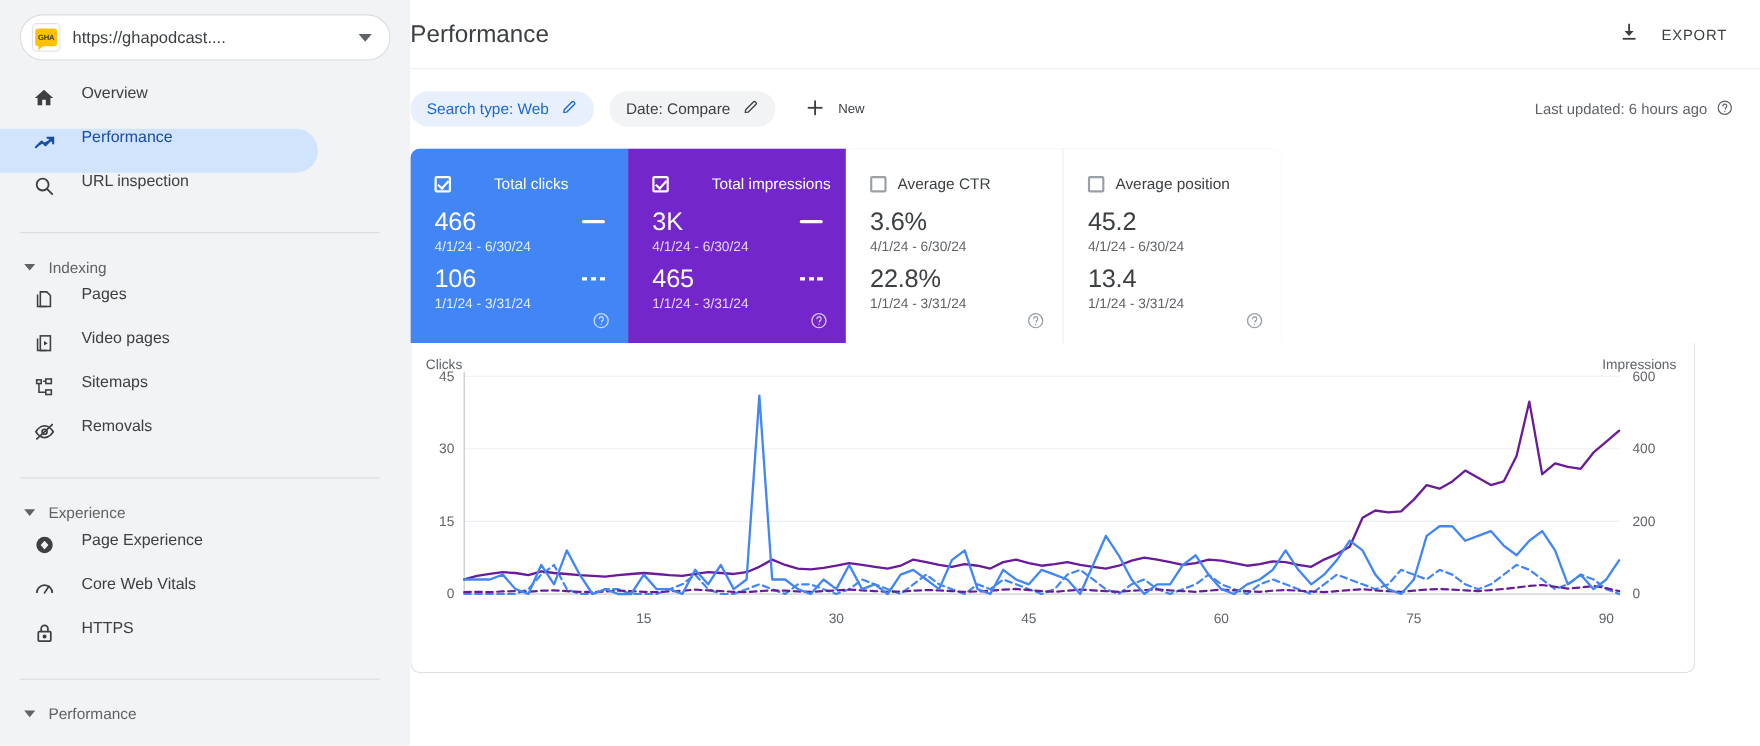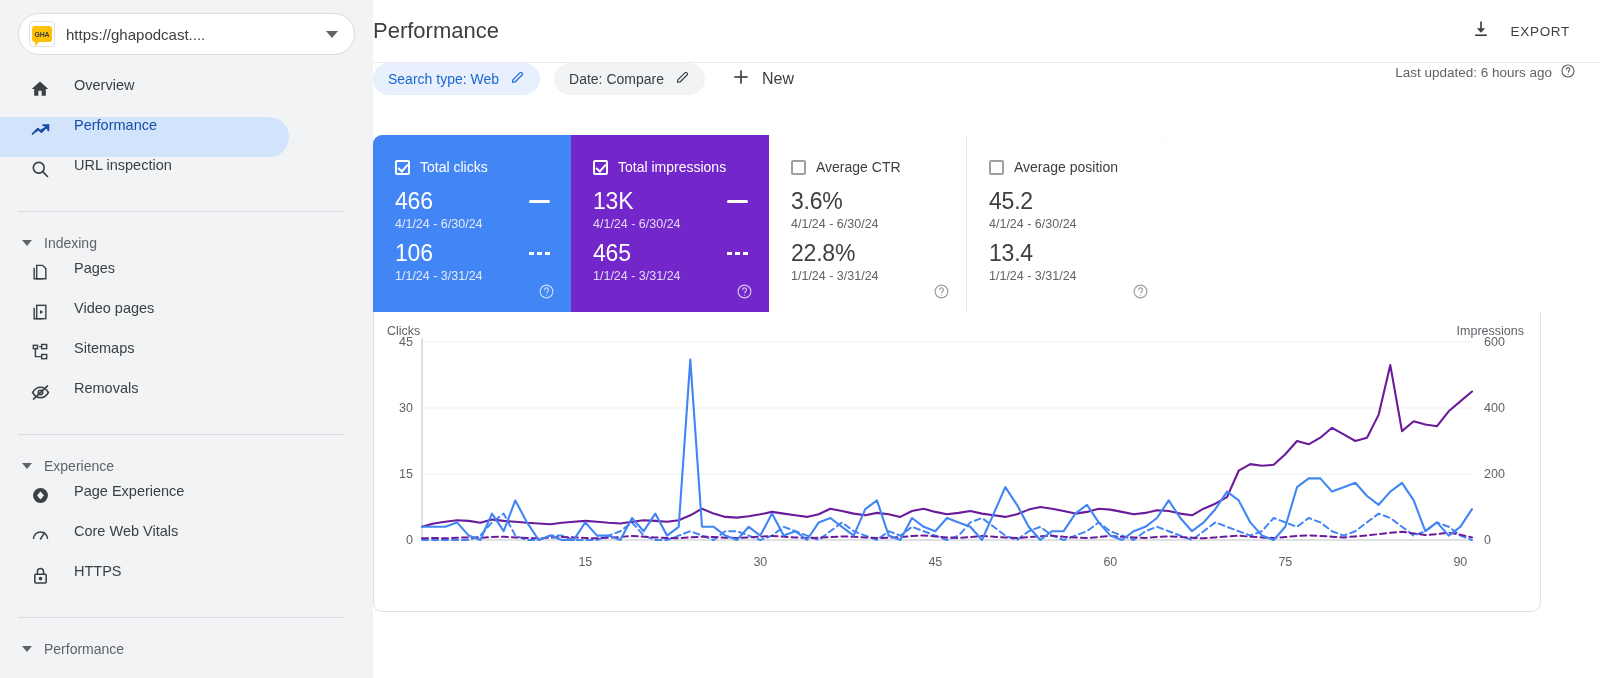--- a/index.html
+++ b/index.html
@@ -92,34 +92,34 @@
   .topbar .spacer { flex: 1; }
   .export-btn {
     display: flex; align-items: center; gap: 20px;
     cursor: pointer; padding: 8px 6px;
   }
   .export-btn .et {
     font-size: 13.5px; letter-spacing: .7px; color: #3c4043; font-weight: 500;
   }
 
   .filterbar {
-    height: 72px; display: flex; align-items: flex-start;
+    height: 72px; display: flex; align-items: center;
     padding: 0 24px 0 0; background: #fff;
   }
   .chip {
     display: flex; align-items: center; gap: 11px;
     height: 32px; padding: 0 15px; border-radius: 16px;
     background: #e8f0fe; color: #1967d2; font-size: 14px;
     cursor: pointer; margin-right: 14px; white-space: nowrap;
   }
   .chip.grey { background: #f1f3f4; color: #3c4043; }
   .new-btn {
     display: flex; align-items: center; gap: 11px;
     padding: 0 12px; height: 32px; cursor: pointer;
-    color: #3c4043; font-size: 16px;
+    color: #3c4043; font-size: 12px;
   }
   .filterbar .spacer { flex: 1; }
   .last-upd {
     display: flex; align-items: center; gap: 8px;
     font-size: 13.5px; color: #5f6368;
   }
 
   
   .content { padding: 0 0 0 0; }
   .cards {
@@ -140,21 +140,21 @@
     width: 15px; height: 15px; border-radius: 2px;
     border: 2px solid #9aa0a6; position: relative; flex: 0 0 15px;
   }
   .card.sel-blue .cb, .card.sel-purple .cb { border-color: #fff; }
   .cb.checked::after {
     content: ""; position: absolute; left: 3.4px; top: .4px;
     width: 4px; height: 8px; border: solid #fff;
     border-width: 0 2px 2px 0; transform: rotate(42deg);
   }
   .card-title { font-size: 14px; color: #3c4043; white-space: nowrap; }
-  .sel-blue .card-title, .sel-purple .card-title { color: #fff; }
+  .sel-blue .card-title, .sel-purple .card-title { color: #fff; margin-left: 29px; }
   .metric-row {
     display: flex; align-items: center; margin-top: 13px;
     width: 155px;
   }
   .metric-val {
     font-size: 23px; font-weight: 500; color: #3c4043; letter-spacing: -.2px;
   }
   .sel-blue .metric-val, .sel-purple .metric-val { color: #fff; }
   .metric-row .sp { flex: 1; }
   .mk-solid { width: 21px; height: 3.5px; background: #fff; border-radius: 2px; }
@@ -414,21 +414,21 @@
               </svg>
           </span>
         </div>
 
         <div class="card sel-purple">
           <div class="card-head">
             <span class="cb checked"></span>
             <span class="card-title">Total impressions</span>
           </div>
           <div class="metric-row">
-            <span class="metric-val">13K</span>
+            <span class="metric-val">3K</span>
             <span class="sp"></span>
             <span class="mk-solid"></span>
           </div>
           <div class="metric-range">4/1/24 - 6/30/24</div>
           <div class="metric-row second">
             <span class="metric-val">465</span>
             <span class="sp"></span>
             <span class="mk-dash"></span>
           </div>
           <div class="metric-range">1/1/24 - 3/31/24</div>

